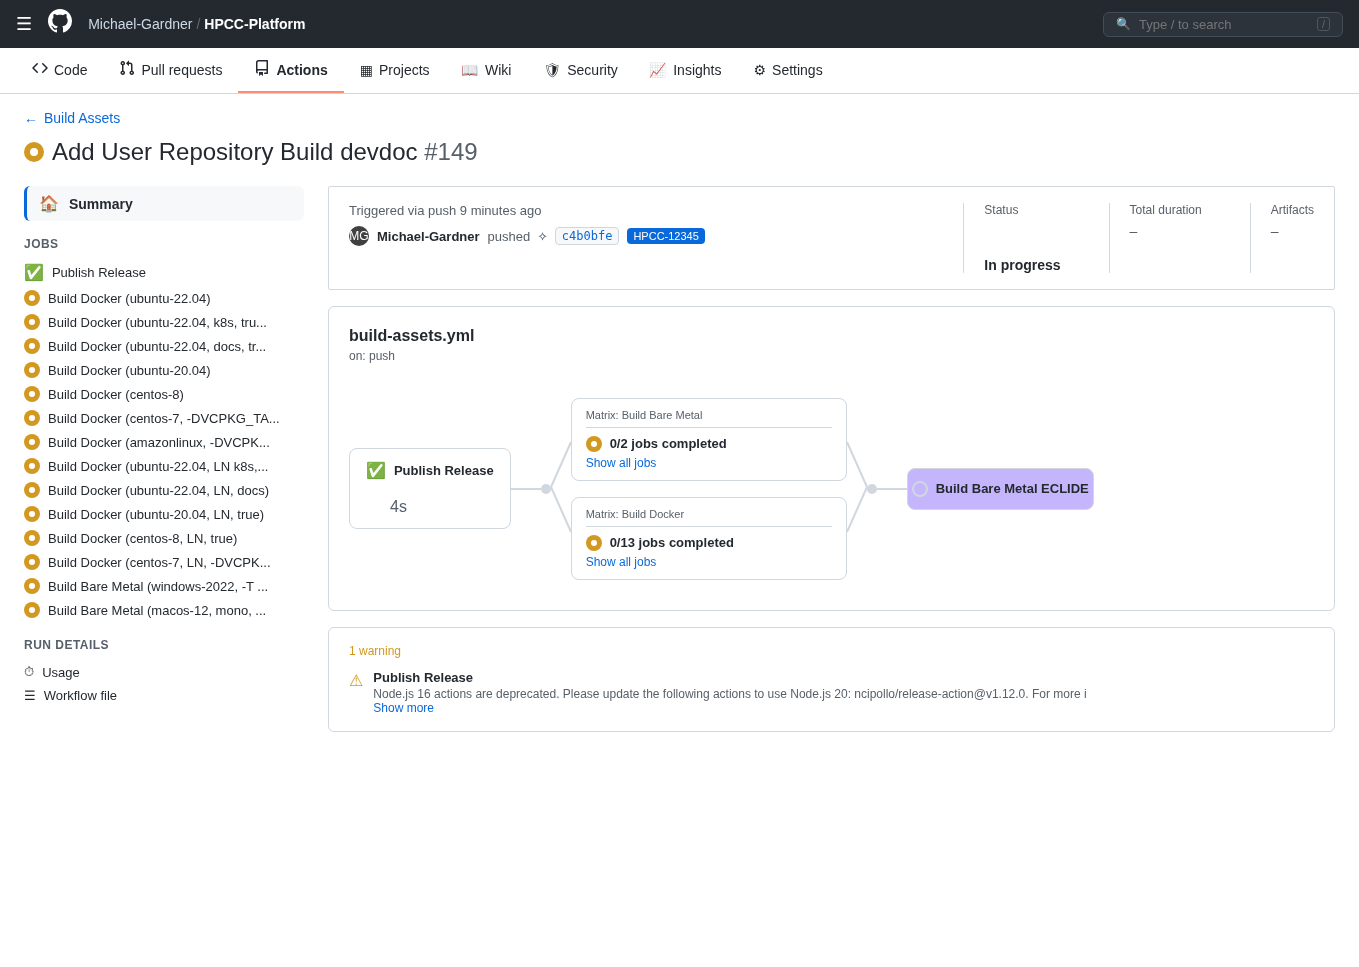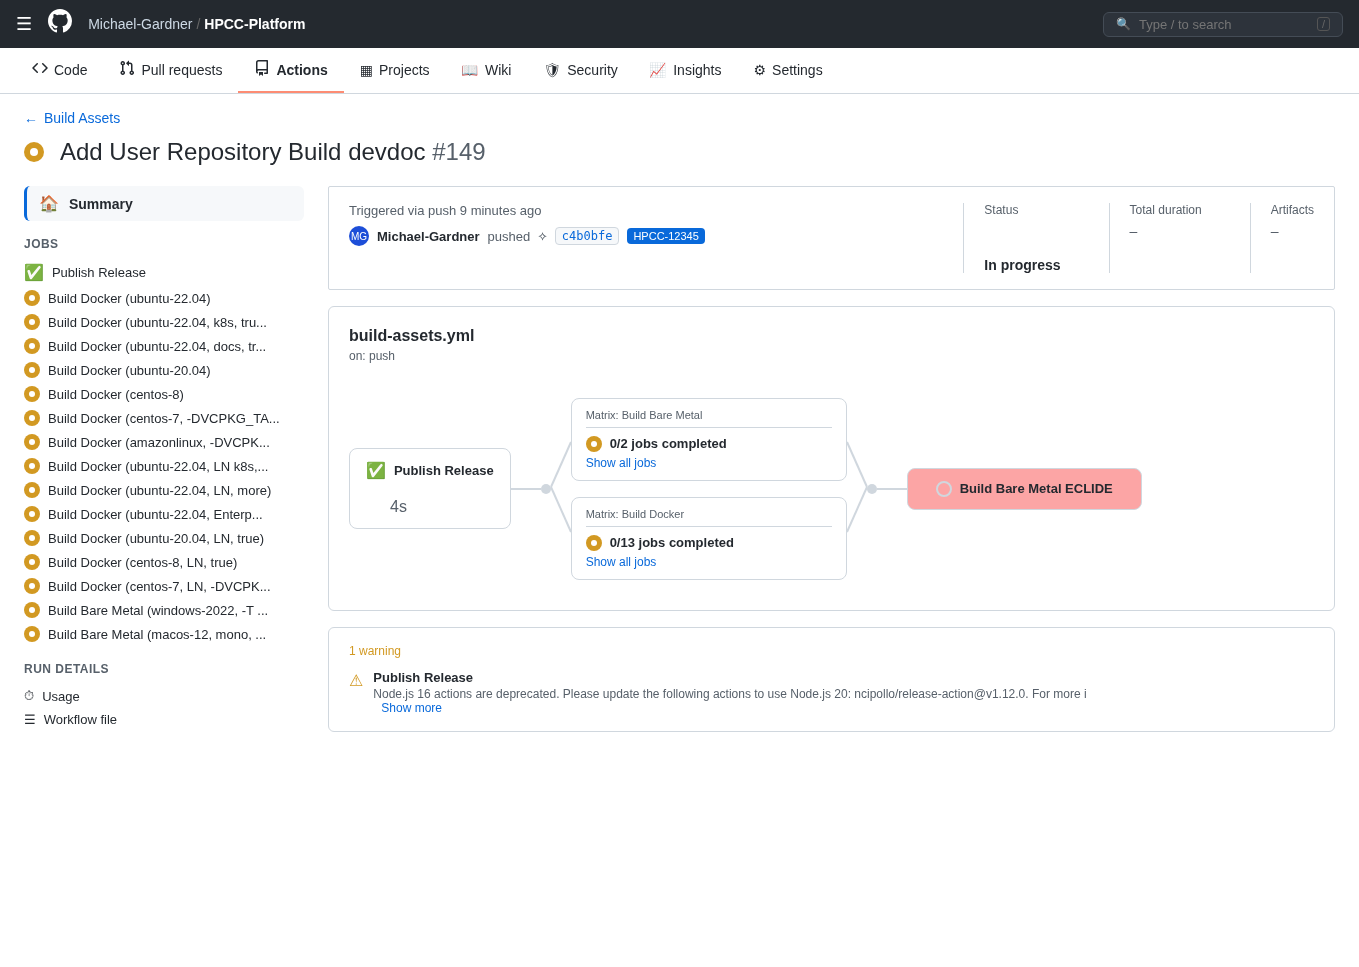--- a/index.html
+++ b/index.html
@@ -20,21 +20,21 @@
     .repo-nav-item { display: flex; align-items: center; gap: 6px; padding: 12px 16px; color: #24292f; text-decoration: none; font-size: 14px; border-bottom: 2px solid transparent; cursor: pointer; }
     .repo-nav-item.active { border-bottom: 2px solid #fd8c73; font-weight: 600; }
 
     
     .page-content { padding: 16px 24px; }
 
     
     .breadcrumb { display: flex; align-items: center; gap: 6px; margin-bottom: 12px; color: #0969da; font-size: 14px; cursor: pointer; }
 
     
-    .page-title { display: flex; align-items: center; gap: 16px; margin-bottom: 20px; }
+    .page-title { display: flex; align-items: center; gap: 8px; margin-bottom: 20px; }
     .status-dot-yellow { width: 20px; height: 20px; border-radius: 50%; background: #d29922; display: flex; align-items: center; justify-content: center; flex-shrink: 0; }
     .status-dot-inner { width: 8px; height: 8px; border-radius: 50%; background: #fff; }
     .title-text { font-size: 24px; font-weight: 400; }
     .title-num { color: #57606a; }
 
     
     .main-layout { display: flex; gap: 24px; }
 
     
     .sidebar { width: 280px; flex-shrink: 0; }
@@ -49,54 +49,54 @@
     .run-details-label { font-size: 12px; color: #57606a; font-weight: 600; margin: 16px 0 8px; text-transform: uppercase; letter-spacing: 0.04em; }
     .run-detail-item { display: flex; align-items: center; gap: 8px; padding: 4px 0; cursor: pointer; font-size: 13px; color: #24292f; }
 
     
     .main-area { flex: 1; min-width: 0; }
 
     
     .trigger-box { border: 1px solid #d0d7de; border-radius: 2px; padding: 16px 20px; margin-bottom: 16px; }
     .trigger-text { font-size: 13px; color: #57606a; }
     .trigger-row { display: flex; align-items: center; gap: 8px; margin-top: 8px; }
-    .avatar { width: 20px; height: 20px; border-radius: 50%; background: #1d4ed8; overflow: hidden; font-size: 10px; display: flex; align-items: center; justify-content: center; color: #fff; }
+    .avatar { width: 20px; height: 20px; border-radius: 50%; background: #404040; overflow: hidden; font-size: 12px; display: flex; align-items: center; justify-content: center; color: #fff; }
     .commit-hash { font-family: monospace; font-size: 12px; color: #0969da; background: #f6f8fa; border: 1px solid #d0d7de; border-radius: 4px; padding: 1px 6px; }
     .pr-badge { background: #0969da; color: #fff; font-size: 11px; border-radius: 4px; padding: 2px 6px; }
     .status-col { border-left: 1px solid #d0d7de; padding-left: 20px; margin-left: 8px; }
     .col-label { font-size: 12px; color: #57606a; margin-bottom: 6px; }
     .col-value { font-size: 14px; font-weight: 600; margin-top: 40px; }
     .col-dash { font-size: 14px; color: #57606a; }
     .trigger-cols { display: flex; gap: 40px; margin-left: auto; }
 
     
     .flow-box { border: 1px solid #d0d7de; border-radius: 6px; padding: 20px; margin-bottom: 16px; }
     .flow-title { font-size: 16px; font-weight: 600; margin-bottom: 4px; }
     .flow-subtitle { font-size: 12px; color: #57606a; margin-bottom: 24px; }
     .flow-node { border: 1px solid #d0d7de; border-radius: 8px; padding: 12px 16px; background: #fff; min-width: 140px; }
     .flow-node-title { font-size: 13px; font-weight: 600; display: flex; align-items: center; gap: 8px; }
     .flow-node-subtitle { font-size: 16px; color: #57606a; margin-top: 18px; }
     .flow-matrix-col { display: flex; flex-direction: column; gap: 16px; }
     .flow-matrix-node { border: 1px solid #d0d7de; border-radius: 8px; padding: 10px 14px; background: #fff; width: 276px; }
     .matrix-title { font-size: 11px; color: #57606a; border-bottom: 1px solid #d0d7de; padding-bottom: 6px; margin-bottom: 8px; }
     .matrix-content { font-size: 13px; font-weight: 600; display: flex; align-items: center; gap: 8px; margin-bottom: 4px; }
     .matrix-link { font-size: 12px; color: #0969da; cursor: pointer; }
-    .flow-right-node { border: 1px solid #d0d7de; border-radius: 8px; padding: 12px 28px; background: #fca5a5; min-width: 180px; display: flex; align-items: center; gap: 8px; }
+    .flow-right-node { border: 1px solid #d0d7de; border-radius: 8px; padding: 12px 4px; background: #c4b5fd; min-width: 180px; display: flex; align-items: center; gap: 8px; }
     .build-bare-metal-icon { width: 16px; height: 16px; border-radius: 50%; border: 2px solid #d0d7de; flex-shrink: 0; }
 
     
     .annotations-box { border: 1px solid #d0d7de; border-radius: 6px; padding: 16px 20px; }
     .annotations-title { font-size: 16px; font-weight: 600; margin-bottom: 2px; }
     .annotations-subtitle { font-size: 12px; color: #d29922; margin-bottom: 12px; }
     .annotation-item { display: flex; gap: 10px; align-items: flex-start; }
     .warn-icon { color: #d29922; font-size: 16px; flex-shrink: 0; margin-top: 1px; }
     .annotation-text { font-size: 13px; }
     .annotation-text .ann-title { font-weight: 600; margin-bottom: 2px; }
     .annotation-text .ann-desc { color: #57606a; font-size: 12px; }
-    .annotation-text .show-more { color: #0969da; cursor: pointer; font-size: 12px; margin-left: 8px; }
+    .annotation-text .show-more { color: #0969da; cursor: pointer; font-size: 12px; }
   </style>
 </head>
 <body>
 
 <div class="top-nav">
   <span class="hamburger-icon">☰</span>
   <span class="github-logo">
     <svg width="24" height="24" viewBox="0 0 16 16" fill="white">
         <path fill-rule="evenodd" d="M8 0C3.58 0 0 3.58 0 8c0 3.54 2.29 6.53 5.47 7.59.4.07.55-.17.55-.38 0-.19-.01-.82-.01-1.49-2.01.37-2.53-.49-2.69-.94-.09-.23-.48-.94-.82-1.13-.28-.15-.68-.52-.01-.53.63-.01 1.08.58 1.23.82.72 1.21 1.87.87 2.33.66.07-.52.28-.87.51-1.07-1.78-.2-3.64-.89-3.64-3.95 0-.87.31-1.59.82-2.15-.08-.2-.36-1.02.08-2.12 0 0 .67-.21 2.2.82.64-.18 1.32-.27 2-.27.68 0 1.36.09 2 .27 1.53-1.04 2.2-.82 2.2-.82.44 1.1.16 1.92.08 2.12.51.56.82 1.27.82 2.15 0 3.07-1.87 3.75-3.65 3.95.29.25.54.73.54 1.48 0 1.07-.01 1.93-.01 2.2 0 .21.15.46.55.38A8.013 8.013 0 0016 8c0-4.42-3.58-8-8-8z"></path>
       </svg>
@@ -237,27 +237,21 @@
         <div class="job-item">
           <div class="job-icon-yellow">
               <div class="job-icon-yellow-inner"></div>
             </div>
           <span>Build Docker (ubuntu-22.04, LN k8s,...</span>
         </div>
         <div class="job-item">
           <div class="job-icon-yellow">
               <div class="job-icon-yellow-inner"></div>
             </div>
-          <span>Build Docker (ubuntu-22.04, LN, more)</span>
-        </div>
-        <div class="job-item">
-          <div class="job-icon-yellow">
-              <div class="job-icon-yellow-inner"></div>
-            </div>
-          <span>Build Docker (ubuntu-22.04, Enterp...</span>
+          <span>Build Docker (ubuntu-22.04, LN, docs)</span>
         </div>
         <div class="job-item">
           <div class="job-icon-yellow">
               <div class="job-icon-yellow-inner"></div>
             </div>
           <span>Build Docker (ubuntu-20.04, LN, true)</span>
         </div>
         <div class="job-item">
           <div class="job-icon-yellow">
               <div class="job-icon-yellow-inner"></div>

